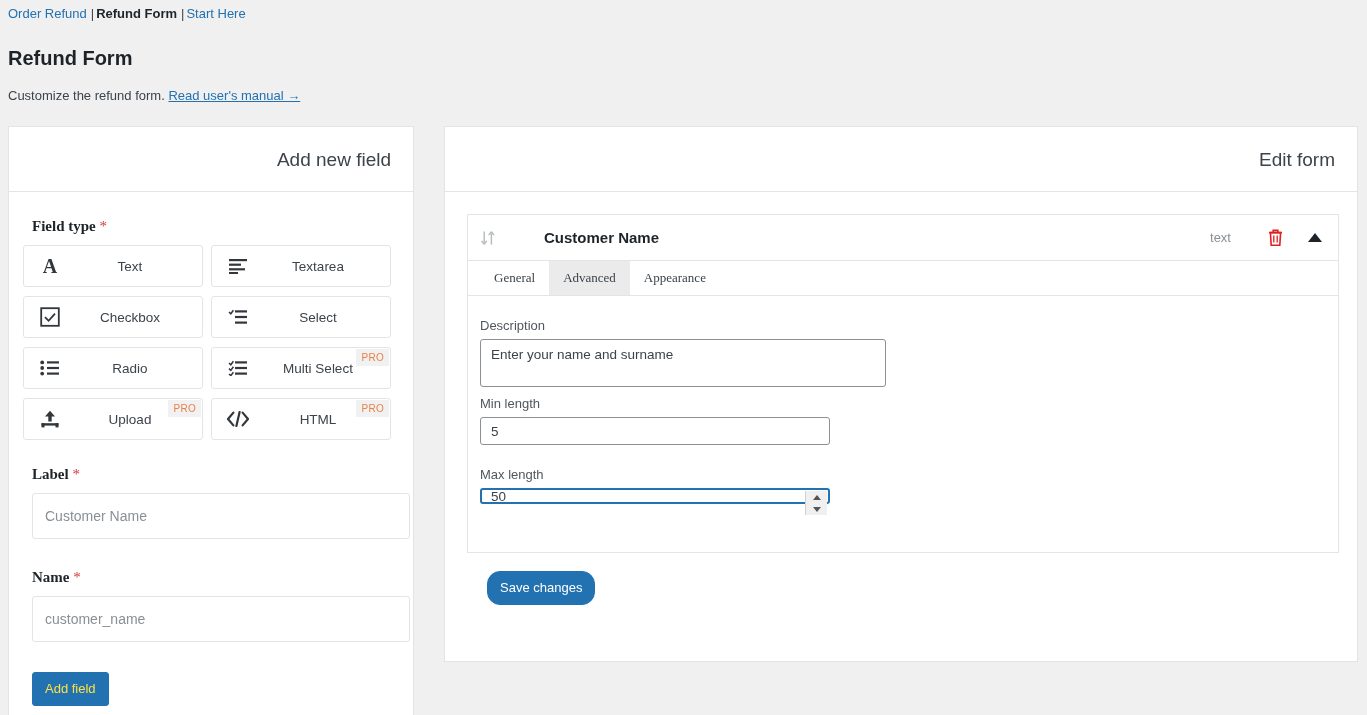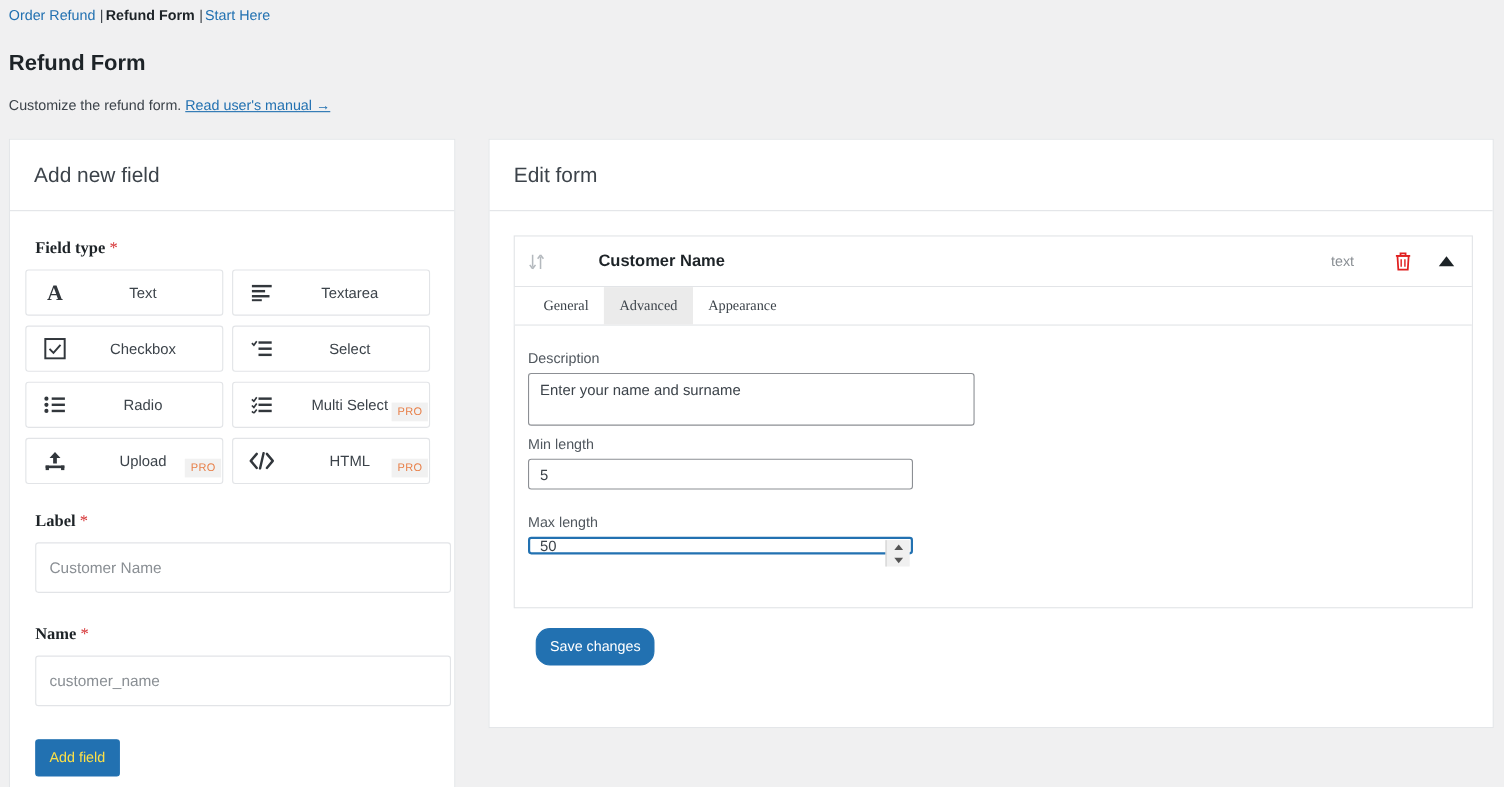--- a/index.html
+++ b/index.html
@@ -52,20 +52,21 @@
   .panel {
     background: #fff;
     border: 1px solid #e2e4e7;
   }
   .panel-head {
     padding: 22px 22px 20px 22px;
     border-bottom: 1px solid #e2e4e7;
     font-size: 19px;
     line-height: 22px;
     color: #3c434a;
+    text-align: right;
   }
   .panel-body-left { padding: 26px 22px 30px 14px; }
   .panel-body-right { padding: 22px 18px 30px 22px; }
 
   
   .flabel {
     font-size: 15px;
     font-weight: bold;
     color: #1d2327;
     margin: 0 0 10px 9px;
@@ -107,21 +108,20 @@
   }
   .pro {
     position: absolute;
     top: 1px; right: 1px;
     background: #f1f1f1;
     color: #e8804a;
     font-size: 10px;
     line-height: 11px;
     padding: 3px 5px 3px 5px;
     letter-spacing: .3px;
-    margin-top: 17px;
   }
 
   .txt-input {
     width: 378px;
     height: 46px;
     border: 1px solid #e2e4e7;
     border-radius: 3px;
     background: #fff;
     font-family: "Liberation Sans", sans-serif;
     font-size: 14px;

